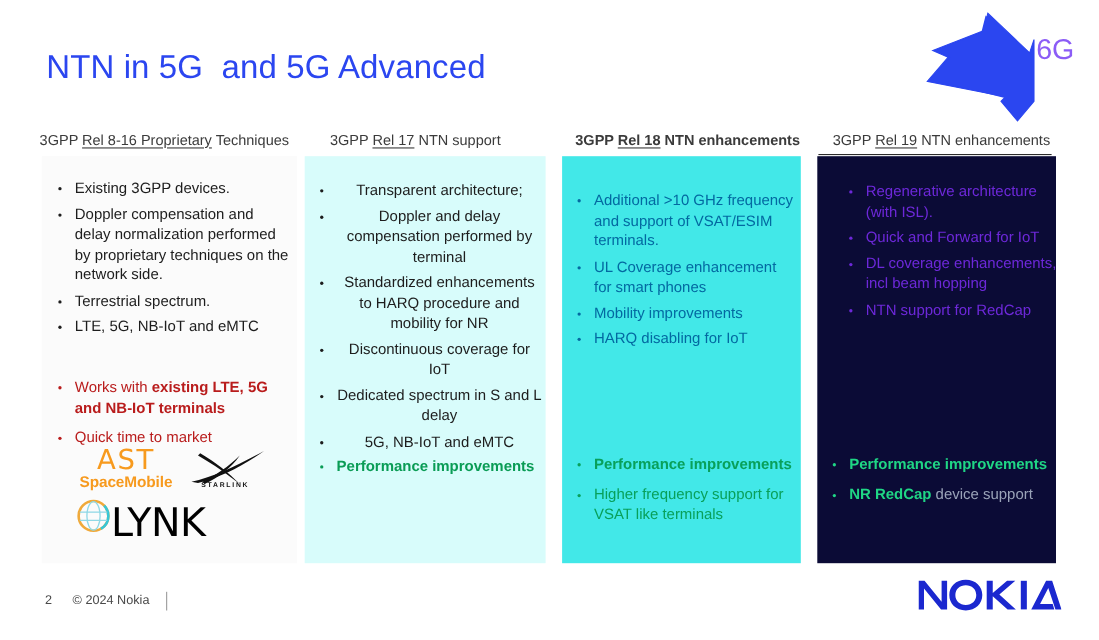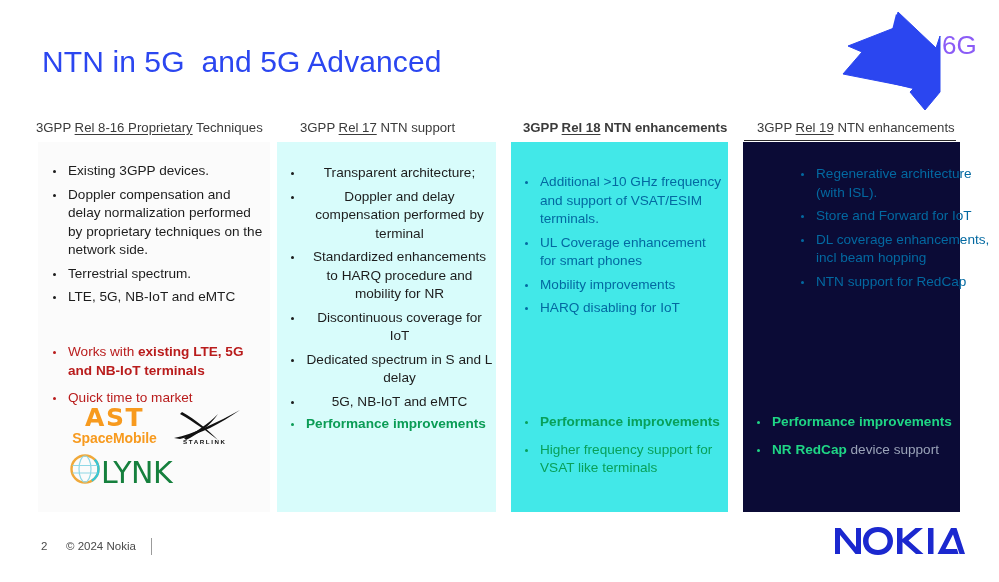--- a/index.html
+++ b/index.html
@@ -115,21 +115,21 @@
 
   .list-wrap { position: absolute; }
 
   
   #list-1 { left: 47px;  top: 162px; width: 218px; color: #1d1d1d; }
   #list-1b{ left: 47px;  top: 343px; width: 218px; color: #b91c1c; }
   #list-2 { left: 285px; top: 164px; width: 208px; color: #1d1d1d; text-align: center; }
   #list-2b{ left: 285px; top: 415px; width: 208px; color: #0a9c55; }
   #list-3 { left: 519px; top: 173px; width: 206px; color: #0369a1; }
   #list-3b{ left: 519px; top: 413px; width: 206px; color: #08a05a; }
-  #list-4 { left: 795px; top: 165px; width: 204px; color: #0369a1; }
+  #list-4 { left: 766px; top: 165px; width: 204px; color: #6d28d9; }
   #list-4b{ left: 751px; top: 413px; width: 204px; color: #1fd685; }
 
   b.hl { font-weight: 700; }
   span.dim { color: #9aa3b8; }
 
   
   #logo-block {
     position: absolute;
     left: 52px;
     top: 404px;
@@ -138,21 +138,21 @@
   }
   #logo-ast {
     position: absolute;
     left: 10px;
     top: 2px;
     width: 105px;
     text-align: center;
   }
   #logo-ast .ast-word {
     font-size: 25px;
-    font-weight: 700;
+    font-weight: 400;
     color: #f79a1e;
     letter-spacing: 1.5px;
     line-height: 24px;
     font-family: "DejaVu Sans", sans-serif;
   }
   #logo-ast .ast-sub {
     font-size: 14px;
     font-weight: 700;
     color: #f79a1e;
     letter-spacing: -0.1px;
@@ -178,23 +178,23 @@
     position: absolute;
     left: 16px;
     top: 48px;
     width: 110px;
     height: 40px;
   }
   #logo-lynk .lynk-word {
     position: absolute;
     left: 33px;
     top: 3px;
-    font-size: 30px;
-    font-weight: 400;
-    color: #15803d;
+    font-size: 36px;
+    font-weight: 400;
+    color: #000000;
     letter-spacing: -0.5px;
     font-family: "DejaVu Sans", sans-serif;
   }
 
   
   #footer-page {
     position: absolute;
     left: 41px;
     top: 540px;
     font-size: 11.5px;
@@ -292,21 +292,21 @@
 <div class="list-wrap" id="list-3b">
   <ul class="bullets">
       <li class="spaced"><b class="hl">Performance improvements</b></li>
       <li class="spaced"><span>Higher frequency support for VSAT like terminals</span></li>
     </ul>
 </div>
 
 <div class="list-wrap" id="list-4">
   <ul class="bullets">
       <li>Regenerative architecture (with ISL).</li>
-      <li>Store and Forward for IoT</li>
+      <li>Quick and Forward for IoT</li>
       <li>DL coverage enhancements, incl beam hopping</li>
       <li>NTN support for RedCap</li>
     </ul>
 </div>
 <div class="list-wrap" id="list-4b">
   <ul class="bullets">
       <li class="spaced"><b class="hl">Performance improvements</b></li>
       <li class="spaced"><b class="hl">NR RedCap</b><span class="dim"> device support</span></li>
     </ul>
 </div>

